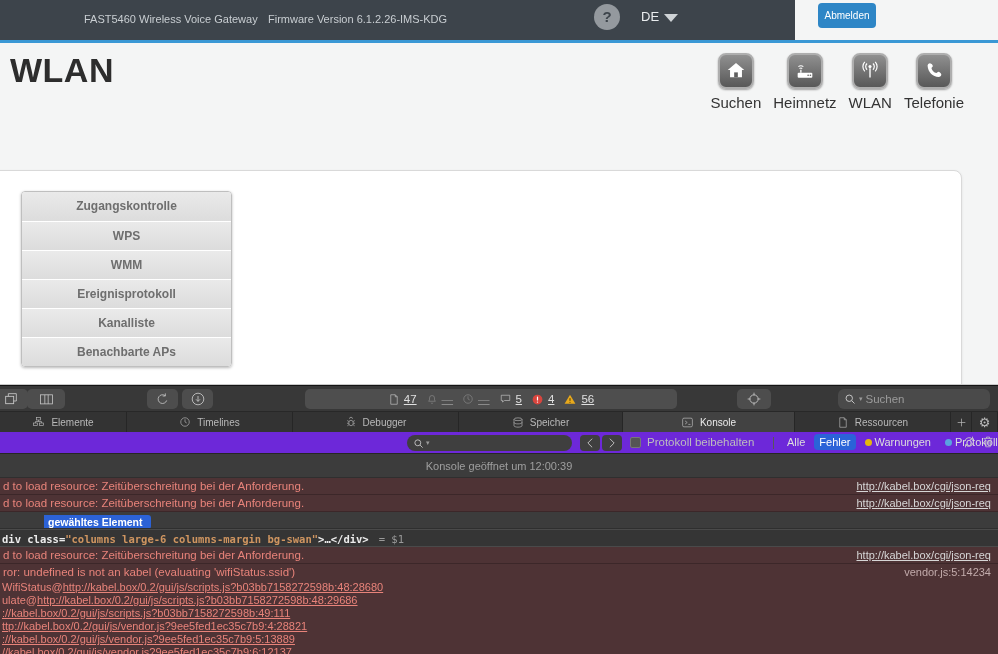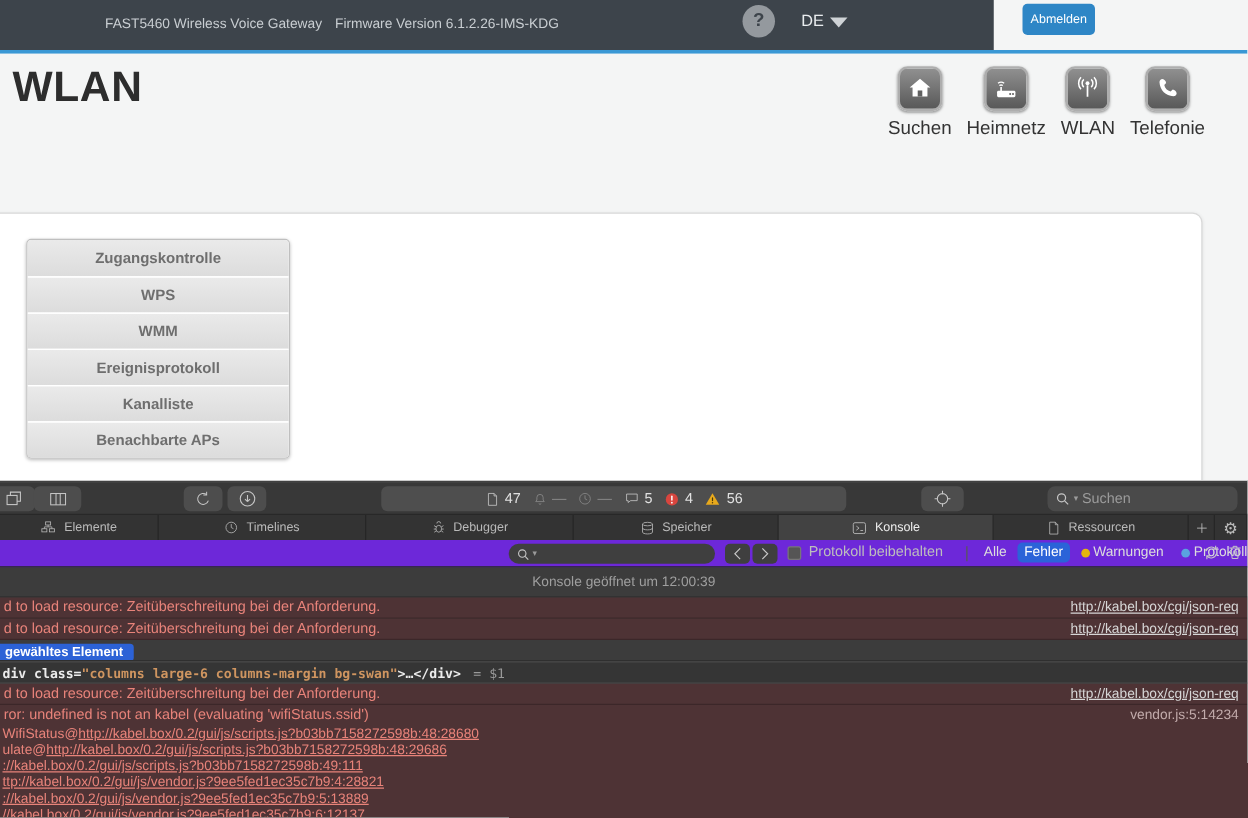--- a/index.html
+++ b/index.html
@@ -42,21 +42,21 @@
   .menu-item.sel { background:linear-gradient(#4392c5,#3280b2); color:#fff; }
 
   
   .inspector { position:absolute; top:384px; left:0; width:998px; height:270px; background:#3a3a3a; }
   .win-divider { position:absolute; top:0; left:0; width:998px; height:2px; background:#c9c9c9; border-bottom:1px solid #141414; }
   .itoolbar { position:absolute; top:2px; left:0; width:998px; height:26px; background:#383838; border-bottom:1px solid #282828; }
   .ibtn { position:absolute; top:3px; height:20px; background:#4d4d4d; border-radius:5px; display:flex;
     align-items:center; justify-content:center; cursor:pointer; }
   .stats { position:absolute; top:3px; left:305px; width:372px; height:20px; background:#4e4e4e; border-radius:5px;
     display:flex; align-items:center; justify-content:center; gap:9px; }
-  .stat { display:flex; align-items:center; gap:4px; font-size:11.5px; color:#e0e0e0; cursor:pointer; }
+  .stat { display:flex; align-items:center; gap:4px; font-size:11.5px; color:#e0e0e0; cursor:pointer;text-decoration:underline; }
   .stat.dim { color:#8a8a8a; }
   .isearch { position:absolute; top:3px; left:838px; width:152px; height:20px; background:#4a4a4a; border-radius:6px;
     display:flex; align-items:center; padding:0 6px; gap:3px; }
   .isearch input { background:transparent; border:none; outline:none; color:#ccc; font-size:11.5px; width:110px;
     font-family:"Liberation Sans",sans-serif; }
   .isearch input::placeholder { color:#9b9b9b; }
   .caret-sm { font-size:7px; color:#9b9b9b; }
 
   .tabbar { position:absolute; top:28px; left:0; width:998px; height:20px; background:#333; display:flex; }
   .tab { display:flex; align-items:center; justify-content:center; gap:6px; font-size:10px; color:#b9b9b9;
@@ -84,21 +84,21 @@
   .dot-y { background:#e5b60e; } .dot-b { background:#5aa2e0; }
   .f-actions { position:absolute; right:4px; top:3px; display:flex; gap:6px; align-items:center; }
 
   
   .console { position:absolute; top:70px; left:0; width:998px; height:200px; background:#3c3c3c; overflow:hidden; }
   .c-row { width:998px; position:relative; white-space:nowrap; overflow:hidden; }
   .c-info { height:24px; line-height:24px; text-align:center; font-size:11px; color:#9f9f9f; border-bottom:1px solid #2f2f2f; }
   .c-err { height:17px; line-height:17px; background:#4e3335; border-bottom:1px solid rgba(0,0,0,.22);
     font-size:11.5px; color:#e8837a; padding-left:3px; }
   .c-link { position:absolute; right:7px; top:0; color:#d6d6d6; text-decoration:underline; font-size:11px; cursor:pointer; }
-  .c-plain { height:17px; line-height:17px; background:#3c3c3c; border-bottom:1px solid #2f2f2f; }
+  .c-plain { height:17px; line-height:17px; background:#3c3c3c; border-bottom:1px solid #2f2f2f;padding-left:44px; }
   .badge { display:inline-block; background:#2c62d6; color:#fff; font-size:10.5px; font-weight:bold;
     padding:0 8px 0 4px; height:14px; line-height:14px; border-radius:0 3px 3px 0; margin-top:1px; }
   .c-code { height:18px; line-height:18px; background:#353535; border-top:1px solid #4a4a4a; border-bottom:1px solid #4a4a4a;
     font-family:"DejaVu Sans Mono",monospace; font-size:10.5px; padding-left:2px; }
   .code-tag { color:#ececec; font-weight:bold; }
   .code-str { color:#cf9560; font-weight:bold; }
   .code-res { color:#9a9a9a; margin-left:10px; }
   .c-exc { background:#4e3335; }
   .c-exc .c-row { background:transparent; border-bottom:none; }
   .exc-head { height:17px; line-height:17px; font-size:11.5px; color:#e8837a; padding-left:3px; }

